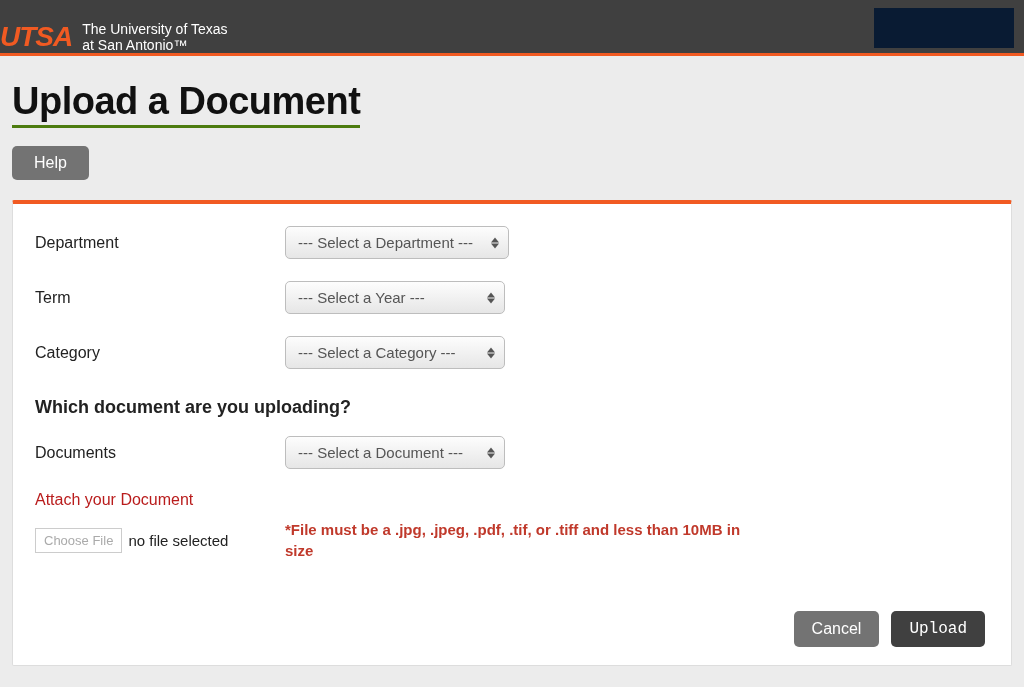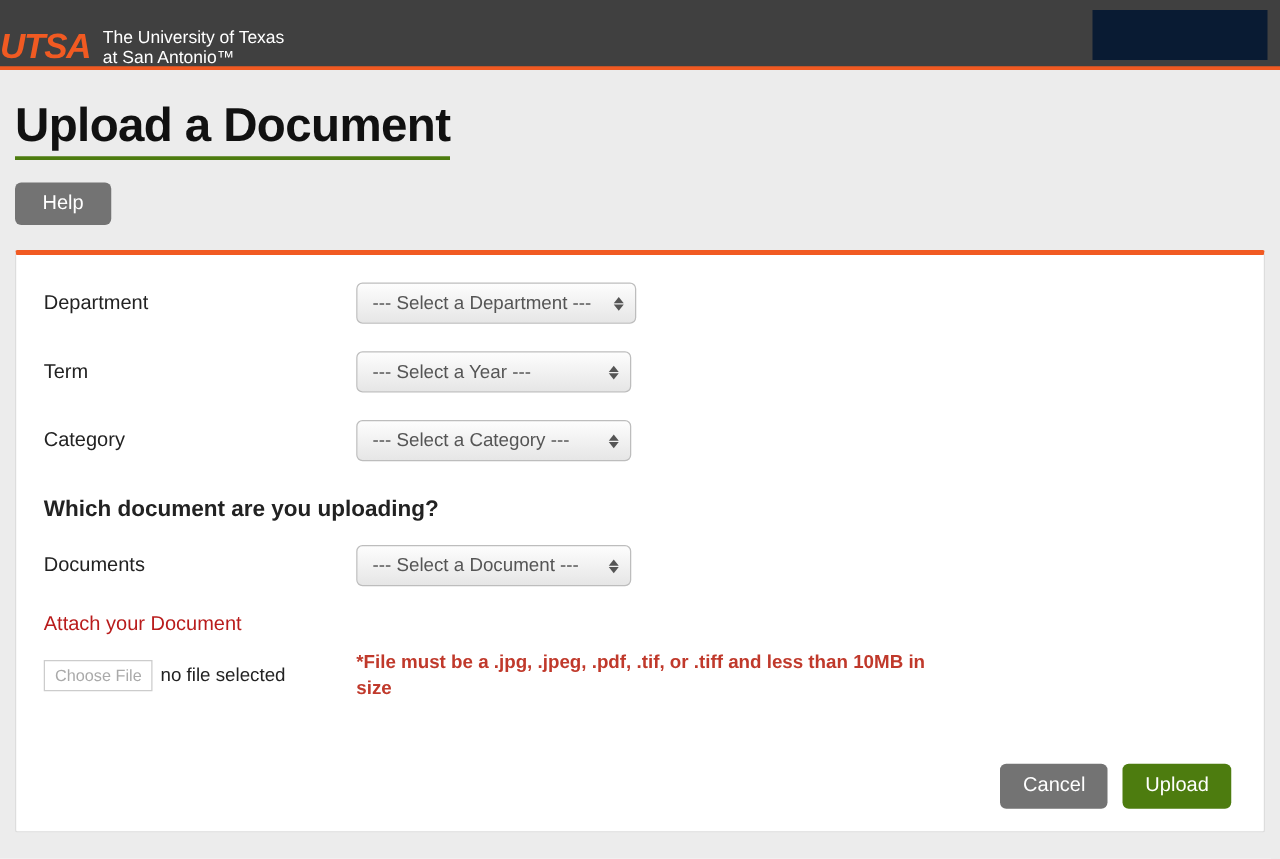--- a/index.html
+++ b/index.html
@@ -168,21 +168,21 @@
     }
     .btn {
       border: none;
       border-radius: 5px;
       font-size: 16px;
       padding: 9px 18px;
       cursor: pointer;
       color: #fff;
     }
     .btn-cancel { background: #737373; }
-    .btn-upload { background: #4d7c0f; }
+    .btn-upload { background: #404040; font-family: Liberation Mono, monospace; }
   </style>
 </head>
 <body>
 
 <div class="header-bar">
   <div class="logo-block">
     <span class="logo-utsa">UTSA</span>
     <div class="logo-sub">
       <div>The University of Texas</div>
       <div>at San Antonio™</div>

